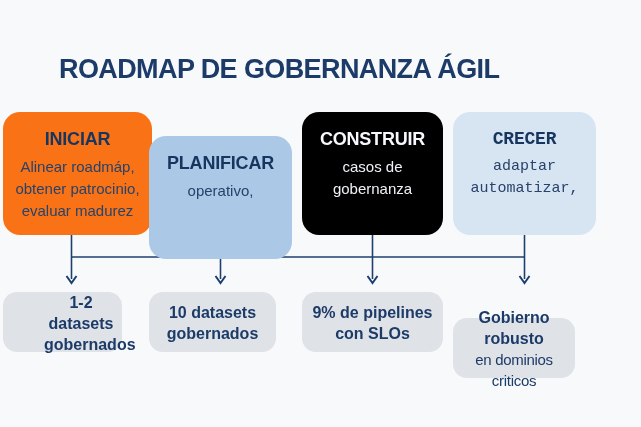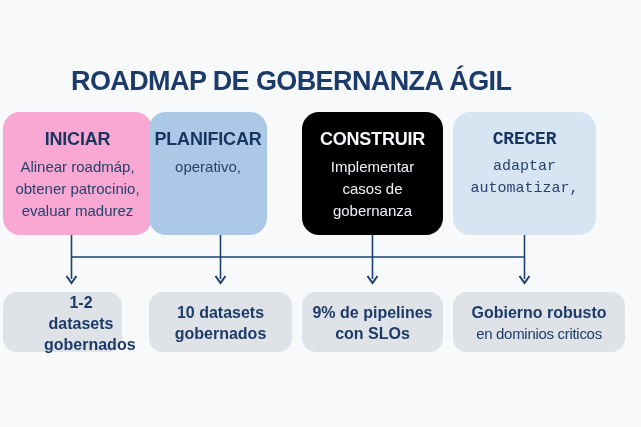--- a/index.html
+++ b/index.html
@@ -5,35 +5,35 @@
   html, body { margin: 0; padding: 0; background: #ffffff; }
   .canvas {
     position: relative;
     width: 641px; height: 427px;
     background: #f7f9fb;
     overflow: hidden;
     font-family: "Liberation Sans", "DejaVu Sans", sans-serif;
   }
   .page-title {
     position: absolute; left: 55px; top: 50px;
-    margin: 16px;
+    margin: 4px;
     font-size: 27px; font-weight: 800;
     letter-spacing: -0.6px;
     color: #1c3b68;
     white-space: nowrap;
   }
   .phase-box {
     position: absolute; top: 112px; height: 123px;
     box-sizing: border-box;
     border-radius: 17px;
     padding: 15px 2px 0 2px;
     text-align: center;
   }
-  .phase-box.col1 { left: 3px;   width: 149px; background: #f9a8d4; }
-  .phase-box.col2 { left: 149px; width: 118px; background: #abc9e6; }
+  .phase-box.col1 { left: 3px;   width: 149px; background: #f97316; }
+  .phase-box.col2 { left: 149px; width: 143px; background: #abc9e6; margin-top: 24px; }
   .phase-box.col3 { left: 302px; width: 141px; background: #000000; }
   .phase-box.col4 { left: 453px; width: 143px; background: #d7e5f3; font-family: Liberation Mono, monospace; }
   .phase-title {
     font-size: 18px; font-weight: 700;
     letter-spacing: -0.2px;
     color: #16355f;
     line-height: 25px;
     margin-bottom: 4px;
   }
   .phase-desc { font-size: 15px; color: #27426b; line-height: 22px; font-weight: 400; }
@@ -43,23 +43,23 @@
   .outcome-box {
     position: absolute; top: 292px; height: 60px;
     box-sizing: border-box;
     border-radius: 14px;
     background: #dfe2e7;
     display: flex; flex-direction: column; justify-content: center;
     text-align: center;
     padding: 2px 4px 0 4px;
   }
   .outcome-box.col1 { left: 3px;   width: 119px; padding-left: 41px; }
-  .outcome-box.col2 { left: 149px; width: 143px; }
+  .outcome-box.col2 { left: 149px; width: 127px; }
   .outcome-box.col3 { left: 302px; width: 141px; }
-  .outcome-box.col4 { left: 453px; width: 172px; }
+  .outcome-box.col4 { left: 453px; width: 122px; margin-top: 26px; }
   .outcome-line { font-size: 16px; font-weight: 700; color: #1c3b68; line-height: 21px; }
   .outcome-line.regular { font-weight: 400; font-size: 15px; letter-spacing: -0.3px; }
 </style>
 </head>
 <body>
 
 <div class="canvas">
 
   <h1 class="page-title">ROADMAP DE GOBERNANZA ÁGIL</h1>
 
@@ -92,21 +92,20 @@
   <div class="phase-box col2">
     <div class="phase-title">PLANIFICAR</div>
     <div class="phase-desc">
       <div>operativo,</div>
     </div>
   </div>
 
   <div class="phase-box col3">
     <div class="phase-title">CONSTRUIR</div>
     <div class="phase-desc">
-      <div>Implementar</div>
       <div>casos de</div>
       <div>gobernanza</div>
     </div>
   </div>
 
   <div class="phase-box col4">
     <div class="phase-title">CRECER</div>
     <div class="phase-desc">
       <div>adaptar</div>
       <div>automatizar,</div>

